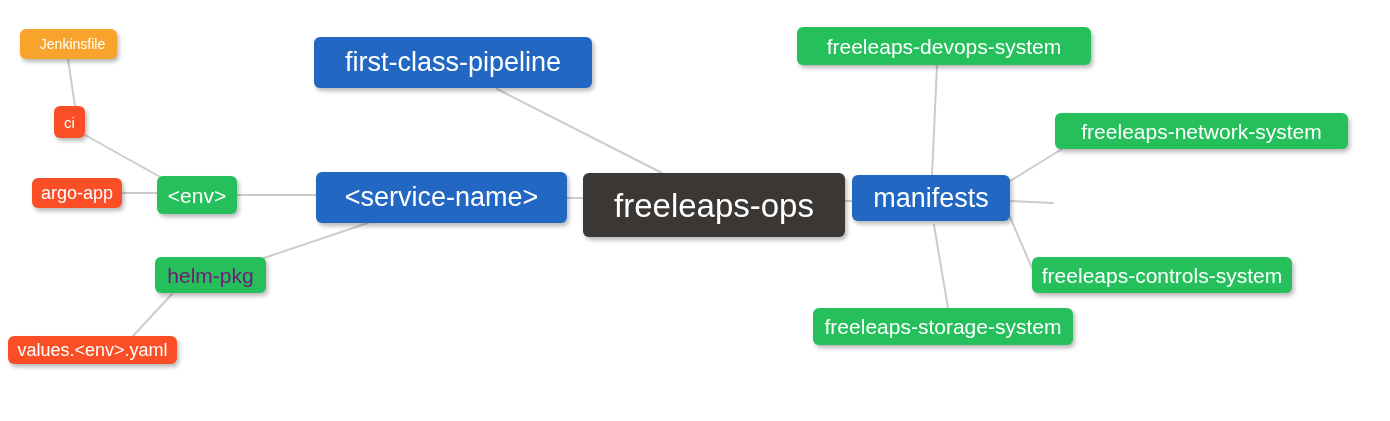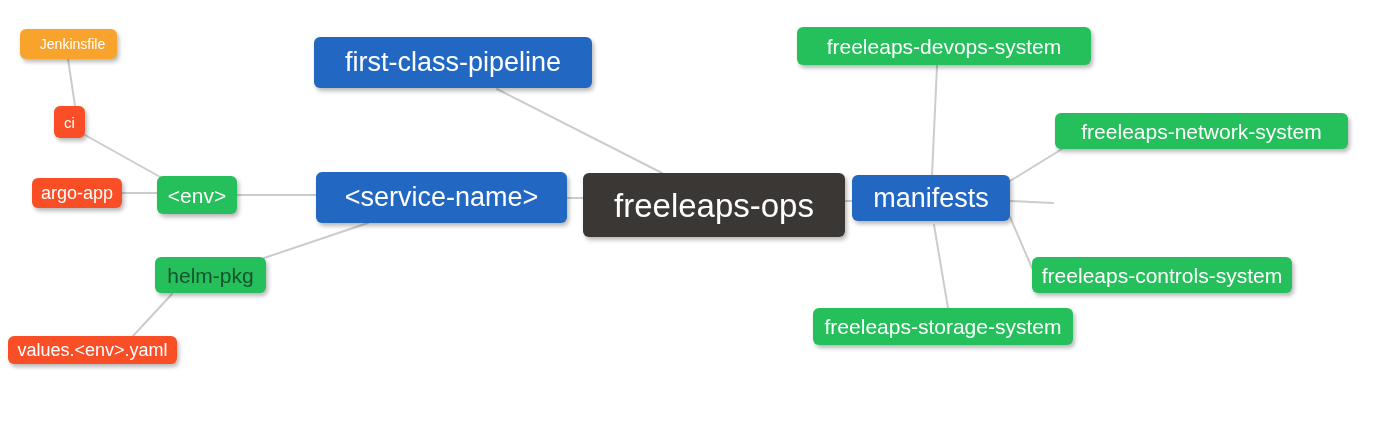--- a/index.html
+++ b/index.html
@@ -55,21 +55,21 @@
       <line x1="1010" y1="181" x2="1062" y2="149" stroke="#CCCCCC" stroke-width="2" stroke-linecap="round"></line>
       <line x1="1010" y1="201" x2="1053" y2="203" stroke="#CCCCCC" stroke-width="2" stroke-linecap="round"></line>
       <line x1="1010" y1="217" x2="1032" y2="268" stroke="#CCCCCC" stroke-width="2" stroke-linecap="round"></line>
       <line x1="934" y1="225" x2="948" y2="308" stroke="#CCCCCC" stroke-width="2" stroke-linecap="round"></line>
     </svg>
 
 <div class="node" style="left: 20px; top: 29px; width: 97px; height: 30px; font-size: 14px; background: rgb(248, 164, 44); color: rgb(255, 255, 255); padding-left: 8px;">Jenkinsfile</div>
     <div class="node" style="left: 54px; top: 106px; width: 31px; height: 32px; font-size: 15px; background: rgb(250, 79, 38); color: rgb(255, 255, 255);">ci</div>
     <div class="node" style="left: 32px; top: 178px; width: 90px; height: 30px; font-size: 18px; background: rgb(250, 79, 38); color: rgb(255, 255, 255);">argo-app</div>
     <div class="node" style="left: 157px; top: 176px; width: 80px; height: 38px; font-size: 21px; background: rgb(37, 192, 92); color: rgb(255, 255, 255);">&lt;env&gt;</div>
-    <div class="node" style="left: 155px; top: 257px; width: 111px; height: 36px; font-size: 21px; background: rgb(37, 192, 92); color: #14532d;">helm-pkg</div>
+    <div class="node" style="left: 155px; top: 257px; width: 111px; height: 36px; font-size: 21px; background: rgb(37, 192, 92); color: #701a75;">helm-pkg</div>
     <div class="node" style="left: 8px; top: 336px; width: 169px; height: 28px; font-size: 18px; background: rgb(250, 79, 38); color: rgb(255, 255, 255);">values.&lt;env&gt;.yaml</div>
     <div class="node" style="left: 314px; top: 37px; width: 278px; height: 51px; font-size: 27px; background: rgb(34, 104, 195); color: rgb(255, 255, 255);">first-class-pipeline</div>
     <div class="node" style="left: 316px; top: 172px; width: 251px; height: 51px; font-size: 27px; background: rgb(34, 104, 195); color: rgb(255, 255, 255);">&lt;service-name&gt;</div>
     <div class="node" style="left: 583px; top: 173px; width: 262px; height: 64px; font-size: 33px; background: rgb(59, 55, 53); color: rgb(255, 255, 255);">freeleaps-ops</div>
     <div class="node" style="left: 852px; top: 175px; width: 158px; height: 46px; font-size: 27px; background: rgb(34, 104, 195); color: rgb(255, 255, 255);">manifests</div>
     <div class="node" style="left: 797px; top: 27px; width: 294px; height: 38px; font-size: 21px; background: rgb(37, 192, 92); color: rgb(255, 255, 255);">freeleaps-devops-system</div>
     <div class="node" style="left: 1055px; top: 113px; width: 293px; height: 36px; font-size: 21px; background: rgb(37, 192, 92); color: rgb(255, 255, 255);">freeleaps-network-system</div>
     <div class="node" style="left: 1032px; top: 257px; width: 260px; height: 36px; font-size: 21px; background: rgb(37, 192, 92); color: rgb(255, 255, 255);">freeleaps-controls-system</div>
     <div class="node" style="left: 813px; top: 308px; width: 260px; height: 37px; font-size: 21px; background: rgb(37, 192, 92); color: rgb(255, 255, 255);">freeleaps-storage-system</div>
   </div>

